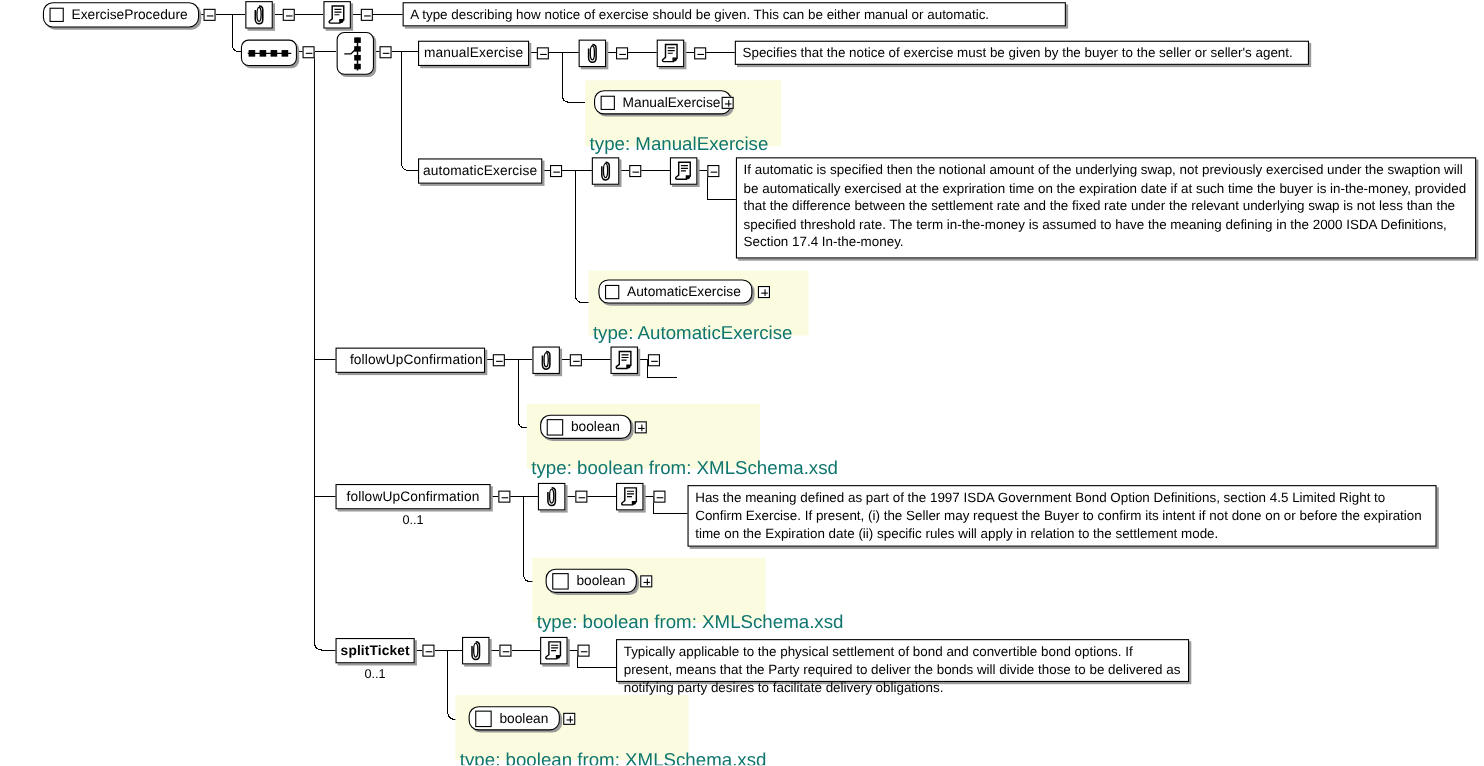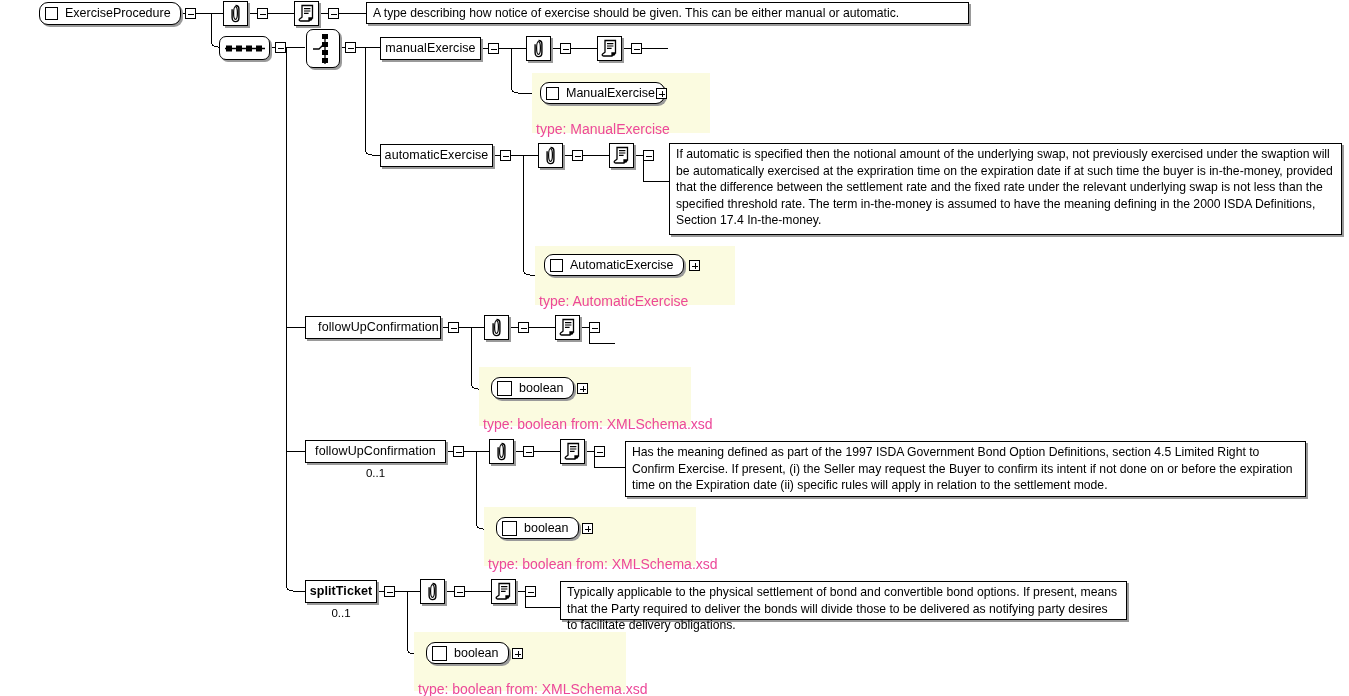--- a/index.html
+++ b/index.html
@@ -84,22 +84,22 @@
   }
   .doc-box.one-line{line-height:17px;}
 
   
   .type-panel{
     background:#fbfbe0;
     box-sizing:border-box;
   }
   .type-caption{
     position:absolute;
-    font-size:14px;
-    color:#ec4899;
+    font-size:17px;
+    color:#0f766e;
     white-space:nowrap;
     line-height:1;
   }
 
   
   .toggle{
     position:absolute;
     width:11px;height:11px;
     border:1px solid #000;background:#ffffff;
     box-sizing:border-box;
@@ -267,20 +267,21 @@
 
   <div class="node icon-box shadow" style="left:562px;top:36px;">
     <svg width="17" height="19" viewBox="0 0 17 19">
       <path d="M4 1.5 L14.5 1.5 L14.5 14 L11 14 L11 17 L2.5 17 C1.2 17 0.8 15.8 1.6 15.1 L4 13.2 Z" fill="#fff" stroke="#000" stroke-width="1.3"></path>
       <path d="M6 4.6 H12.4 M6 7 H12.4 M6 9.4 H10.6" stroke="#000" stroke-width="1.1"></path>
       <path d="M11 14 L14.5 14 C14.5 16.4 13.2 17 11 17 Z" fill="#000"></path>
     </svg>
   </div>
   <div class="toggle" style="left:596px;top:43px;"></div>
 
+  <div class="node doc-box shadow one-line" style="left:633px;top:37px;width:522px;height:22px;">Specifies that the notice of exercise must be given by the buyer to the seller or seller's agent.</div>
 
   <div class="node type-panel" style="left:497px;top:73px;width:178px;height:60px;"></div>
   <div class="node capsule shadow" style="left:505px;top:82px;height:22px;">
     <span class="ic-complex"></span>
     <span>ManualExercise</span>
   </div>
   <div class="toggle plus" style="left:621px;top:88px;"></div>
   <div class="type-caption" style="left:501px;top:122px;">type: ManualExercise</div>
 
   <div class="node elem-box shadow" style="left:345px;top:144px;width:113px;height:23px;">automaticExercise</div>
@@ -387,21 +388,21 @@
 
   <div class="node icon-box shadow" style="left:456px;top:579px;">
     <svg width="17" height="19" viewBox="0 0 17 19">
       <path d="M4 1.5 L14.5 1.5 L14.5 14 L11 14 L11 17 L2.5 17 C1.2 17 0.8 15.8 1.6 15.1 L4 13.2 Z" fill="#fff" stroke="#000" stroke-width="1.3"></path>
       <path d="M6 4.6 H12.4 M6 7 H12.4 M6 9.4 H10.6" stroke="#000" stroke-width="1.1"></path>
       <path d="M11 14 L14.5 14 C14.5 16.4 13.2 17 11 17 Z" fill="#000"></path>
     </svg>
   </div>
   <div class="toggle" style="left:490px;top:586px;"></div>
 
-  <div class="node doc-box shadow" style="left:525px;top:581px;width:567px;height:39px;">Typically applicable to the physical settlement of bond and convertible bond options. If present, means that the Party required to deliver the bonds will divide those to be delivered as notifying party desires to facilitate delivery obligations.</div>
+  <div class="node doc-box shadow" style="left:525px;top:581px;width:521px;height:39px;">Typically applicable to the physical settlement of bond and convertible bond options. If present, means that the Party required to deliver the bonds will divide those to be delivered as notifying party desires to facilitate delivery obligations.</div>
 
   <div class="node type-panel" style="left:379px;top:632px;width:212px;height:59px;"></div>
   <div class="node capsule shadow" style="left:391px;top:642px;height:22px;">
     <span class="ic-simple"></span>
     <span>boolean</span>
   </div>
   <div class="toggle plus" style="left:477px;top:648px;"></div>
   <div class="type-caption" style="left:383px;top:682px;">type: boolean from: XMLSchema.xsd</div>
 
 </div>

